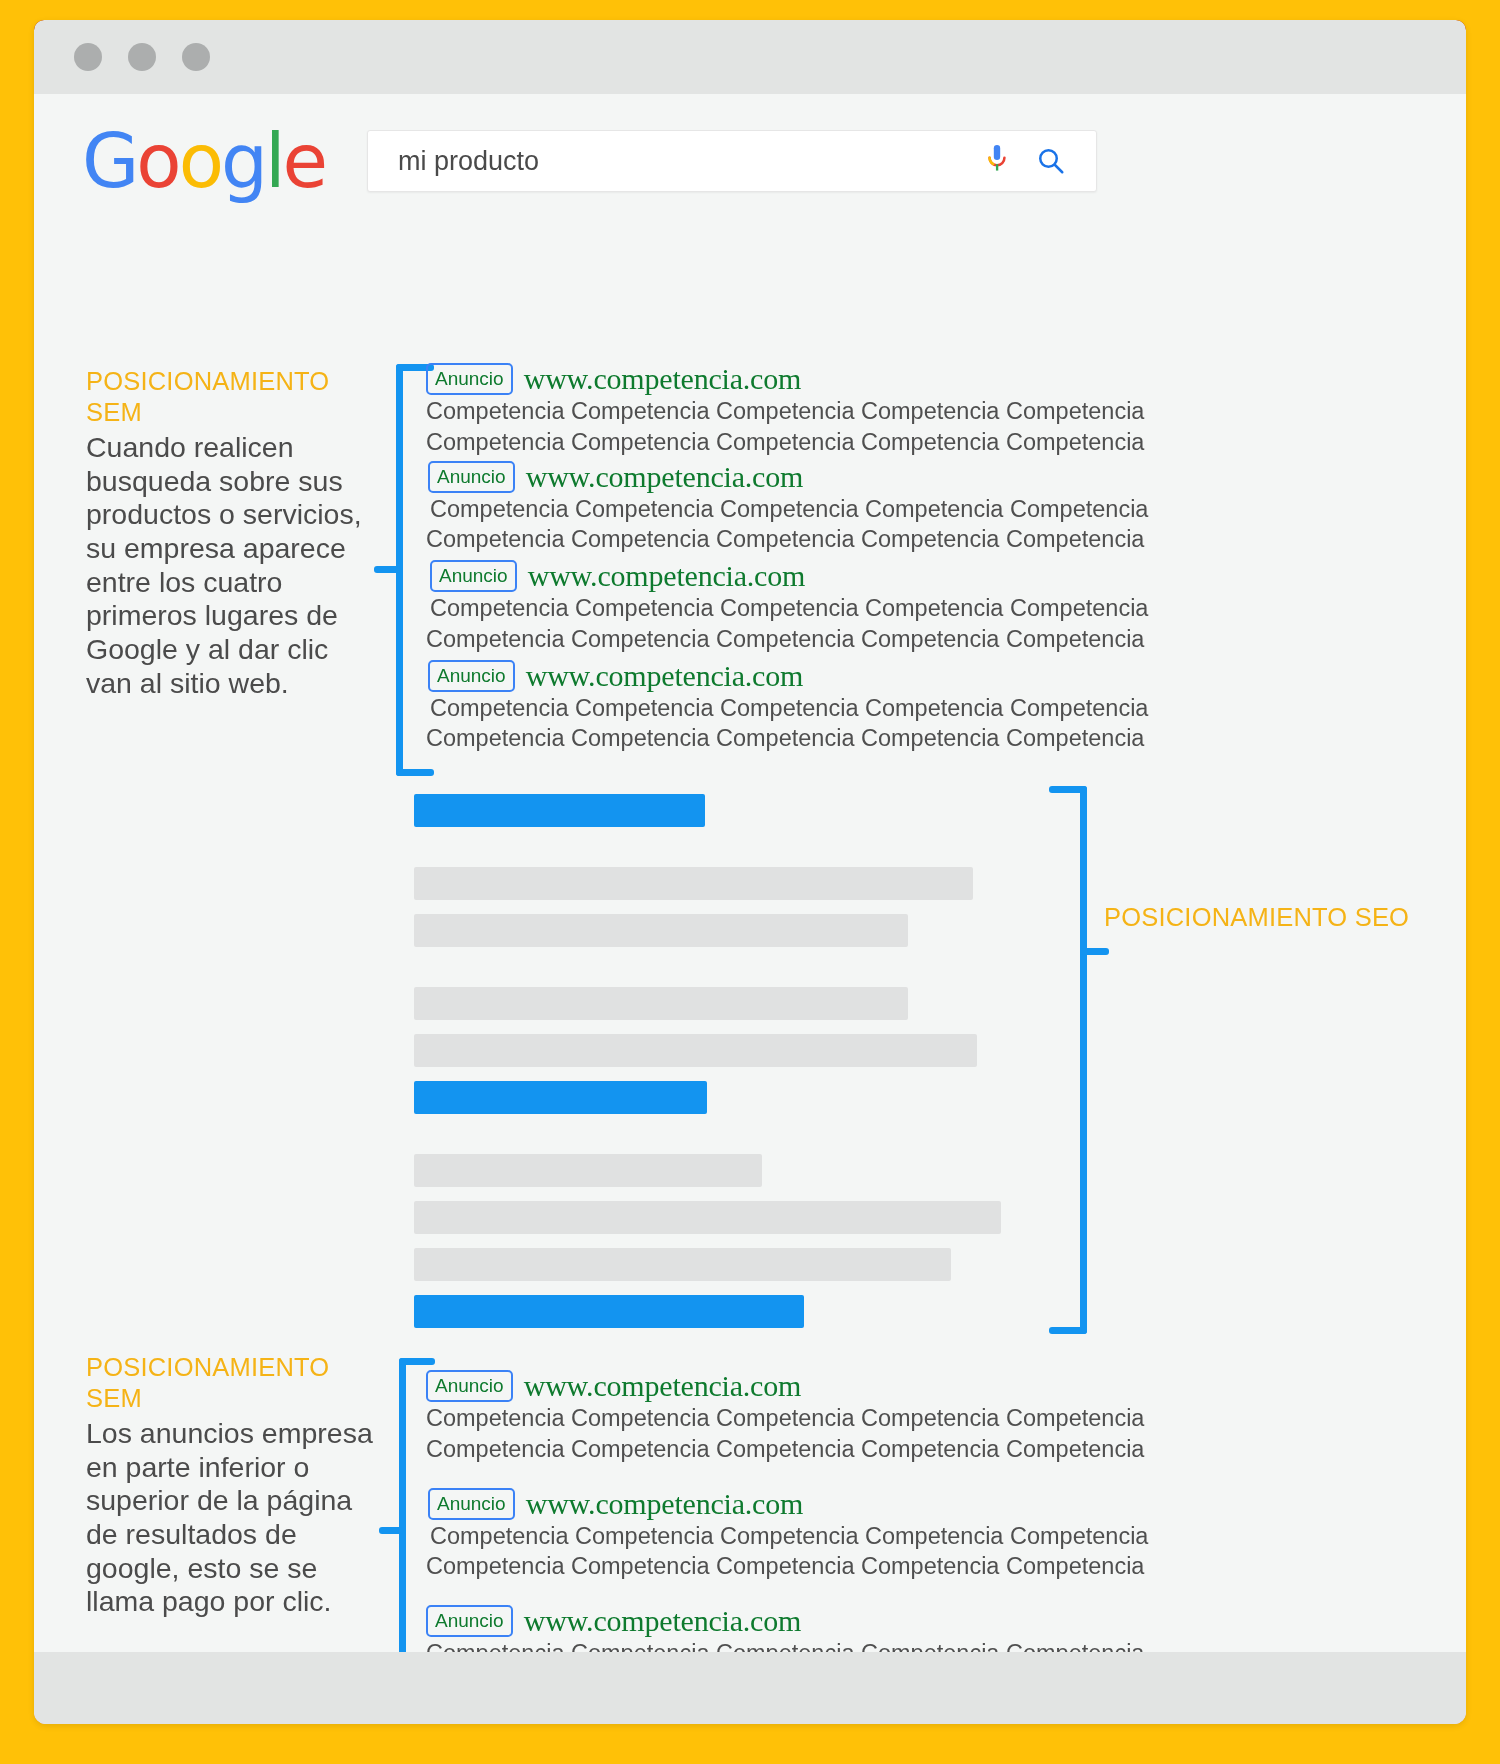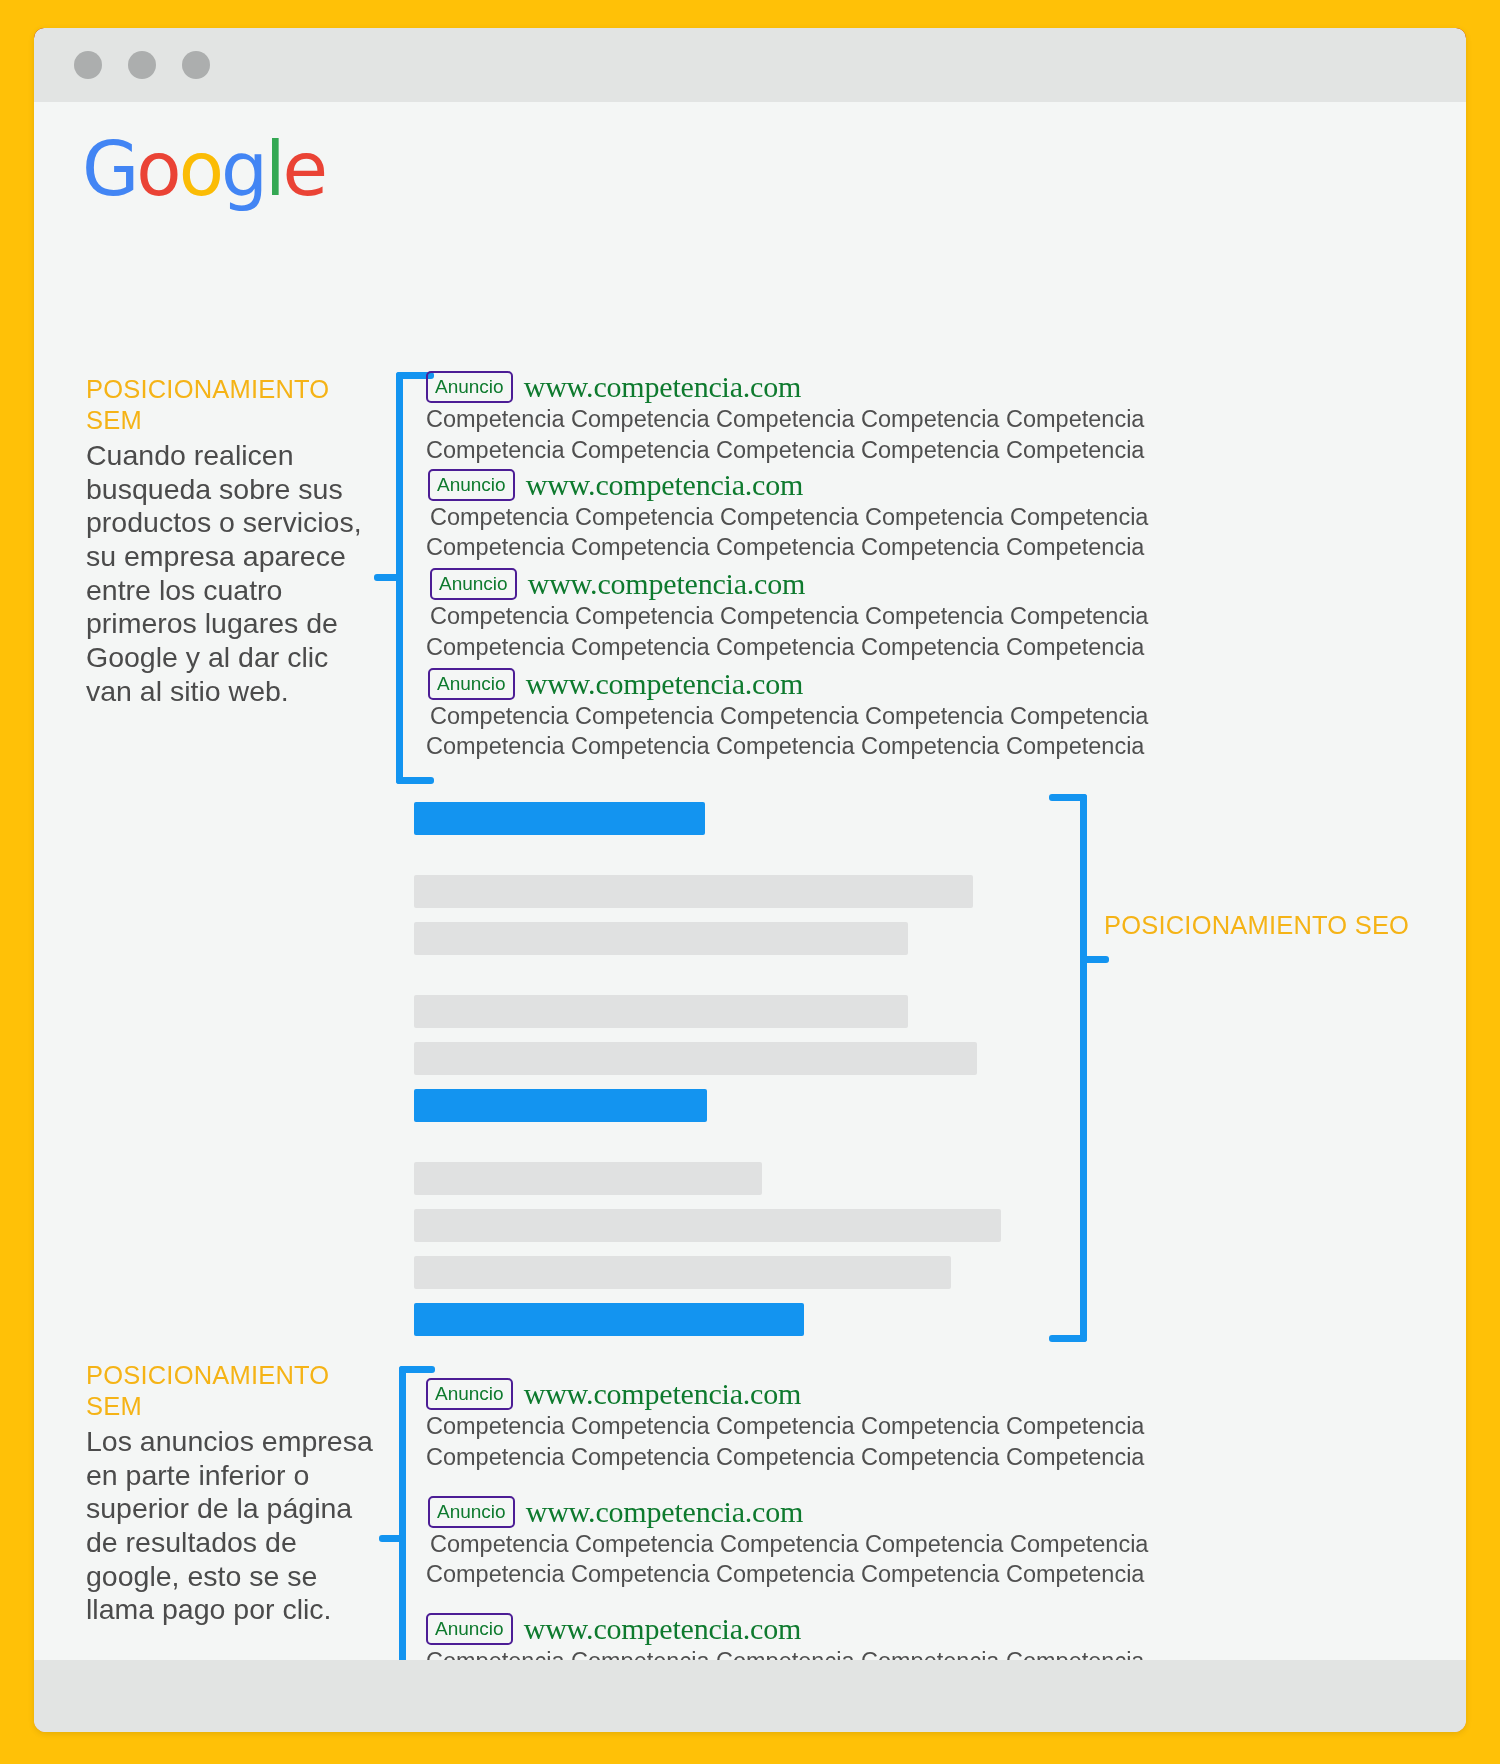--- a/index.html
+++ b/index.html
@@ -15,21 +15,20 @@
 
   
   .browser-window {
     position: absolute;
     left: 34px; top: 20px;
     width: 1432px; height: 1704px;
     background: #c2410c;
     border-radius: 10px 10px 12px 12px;
     box-shadow: 0 2px 6px rgba(0,0,0,.10);
     overflow: hidden;
-    margin-top: 8px;
   }
   .title-bar {
     height: 74px;
     background: #e2e4e3;
     border-radius: 10px 10px 0 0;
     display: flex;
     align-items: center;
     padding-left: 40px;
     gap: 26px;
   }
@@ -125,21 +124,21 @@
   .bracket .stem { height: 7px; }
 
   
   .ads { position: absolute; }
   #ads-top    { left: 392px; top: 268px; }
   #ads-bottom { left: 392px; top: 1275px; }
 
   .ad-block { margin-bottom: 2px; }
   .ad-head { display: flex; align-items: center; gap: 11px; white-space: nowrap; }
   .badge {
-    border: 2px solid #4c1d95;
+    border: 2px solid #3b82f6;
     border-radius: 5px;
     color: #0E7A2E;
     font-size: 19px;
     line-height: 1;
     padding: 4px 7px 5px 7px;
     font-family: "Liberation Sans", sans-serif;
   }
   .ad-url {
     color: #0E7A2E;
     font-size: 30px;
@@ -169,20 +168,37 @@
     <span class="dot"></span>
     <span class="dot"></span>
     <span class="dot"></span>
   </div>
 
   <div class="window-body">
 
     <div class="g-header">
       <div class="g-logo"><span class="b">G</span><span class="r">o</span><span class="y">o</span><span class="b">g</span><span class="g">l</span><span class="r">e</span></div>
 
+      <div class="search-box">
+        <input class="search-value" readonly="" value="mi producto" style="">
+        <span class="mic-icon">
+          <svg width="26" height="34" viewBox="0 0 24 32">
+            <rect x="9" y="1" width="6" height="14" rx="3" fill="#4285F4"></rect>
+            <path d="M5 13a7 7 0 0 0 14 0" stroke="#EA4335" stroke-width="2.4" fill="none" stroke-linecap="round"></path>
+            <path d="M5 13a7 7 0 0 0 3.5 6" stroke="#FBBC05" stroke-width="2.4" fill="none" stroke-linecap="round"></path>
+            <rect x="11" y="19" width="2.2" height="6" fill="#34A853"></rect>
+          </svg>
+        </span>
+        <span class="search-icon">
+          <svg width="30" height="30" viewBox="0 0 24 24">
+            <circle cx="10" cy="10" r="6.6" stroke="#1a73e8" stroke-width="2" fill="none"></circle>
+            <line x1="15" y1="15" x2="21" y2="21" stroke="#1a73e8" stroke-width="2" stroke-linecap="round"></line>
+          </svg>
+        </span>
+      </div>
     </div>
 
     <div class="annot" id="annot-sem-top">
       <div class="annot-title">POSICIONAMIENTO SEM</div>
       <div class="annot-body">Cuando realicen busqueda sobre sus productos o servicios, su empresa aparece entre los cuatro primeros lugares de Google y al dar clic van al sitio web.</div>
     </div>
 
     <div class="annot" id="annot-seo">
       <div class="annot-title">POSICIONAMIENTO SEO</div>
     </div>

